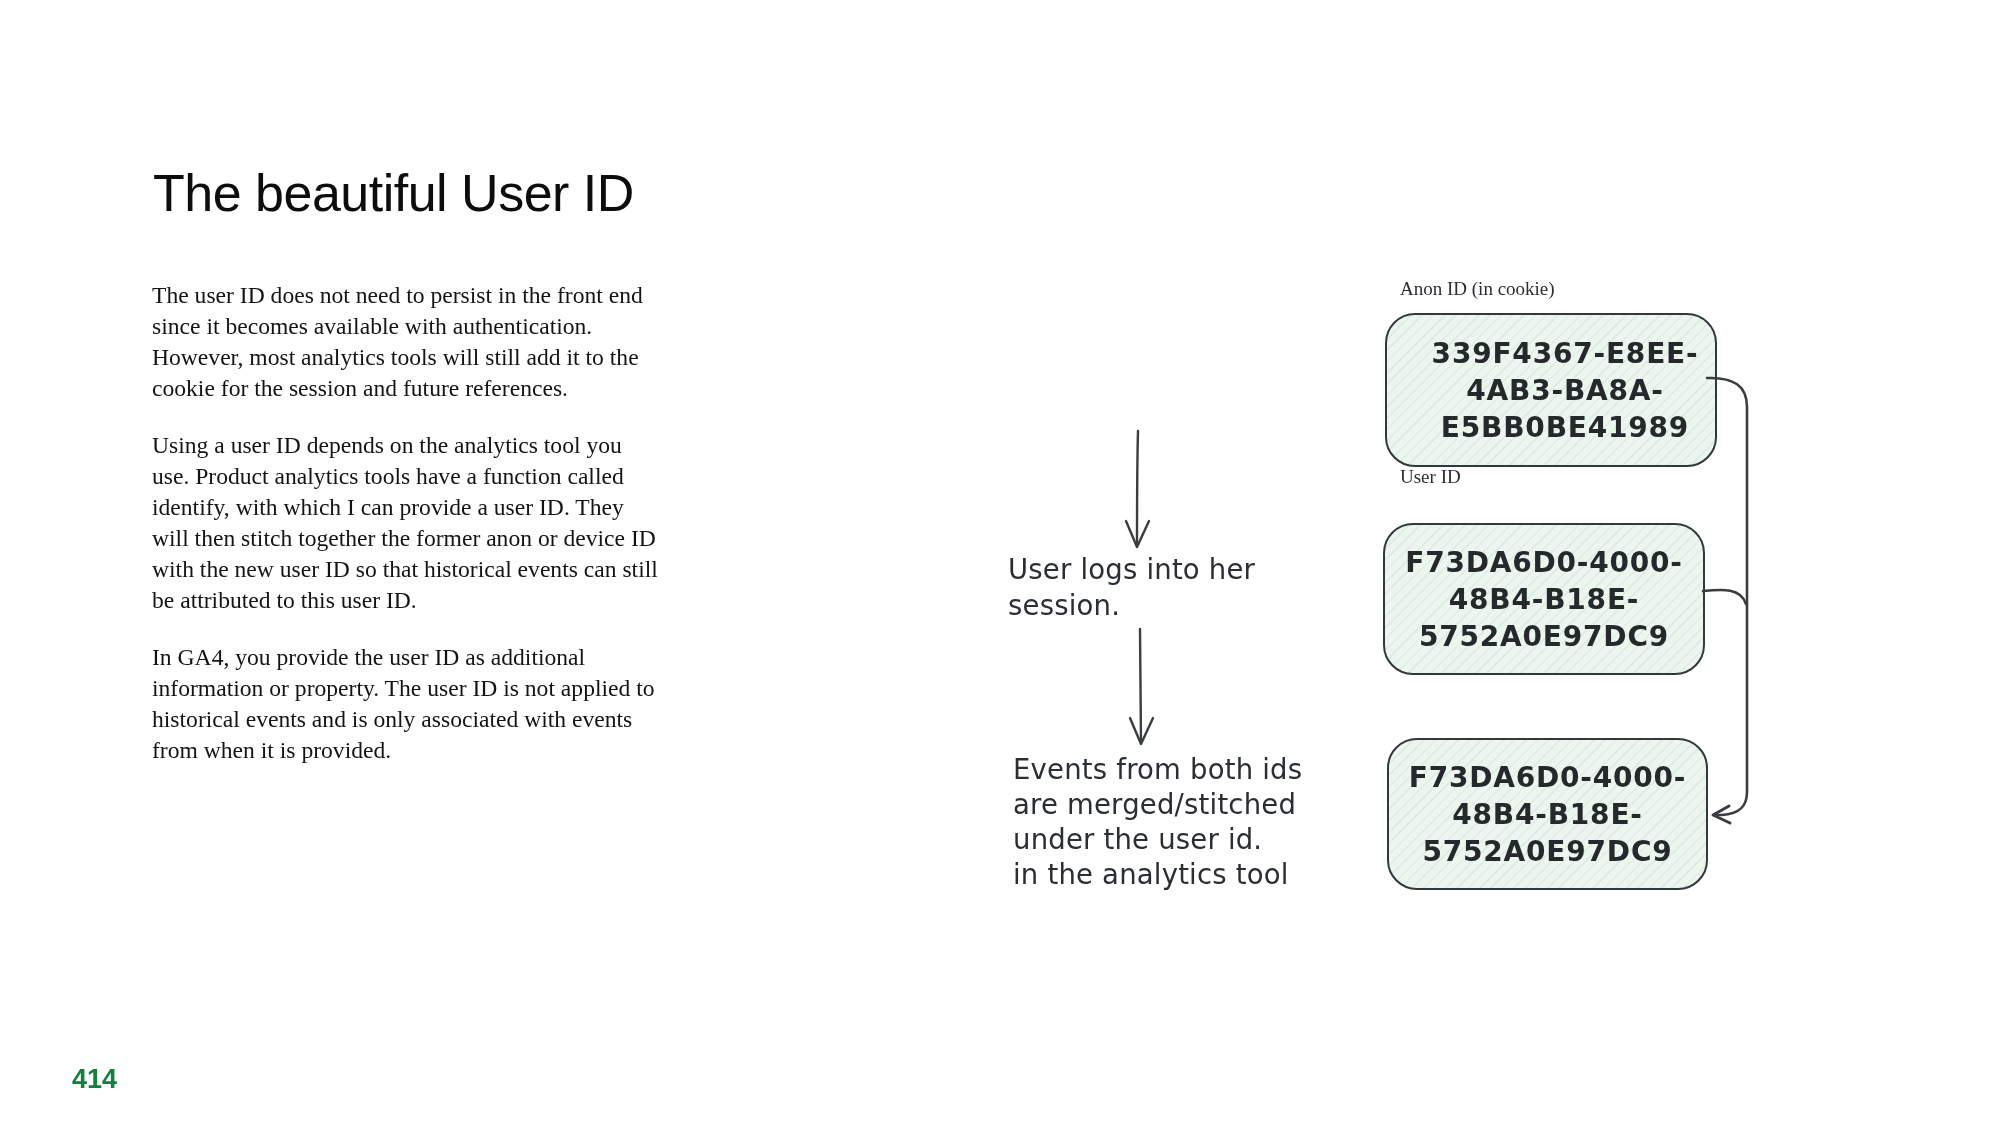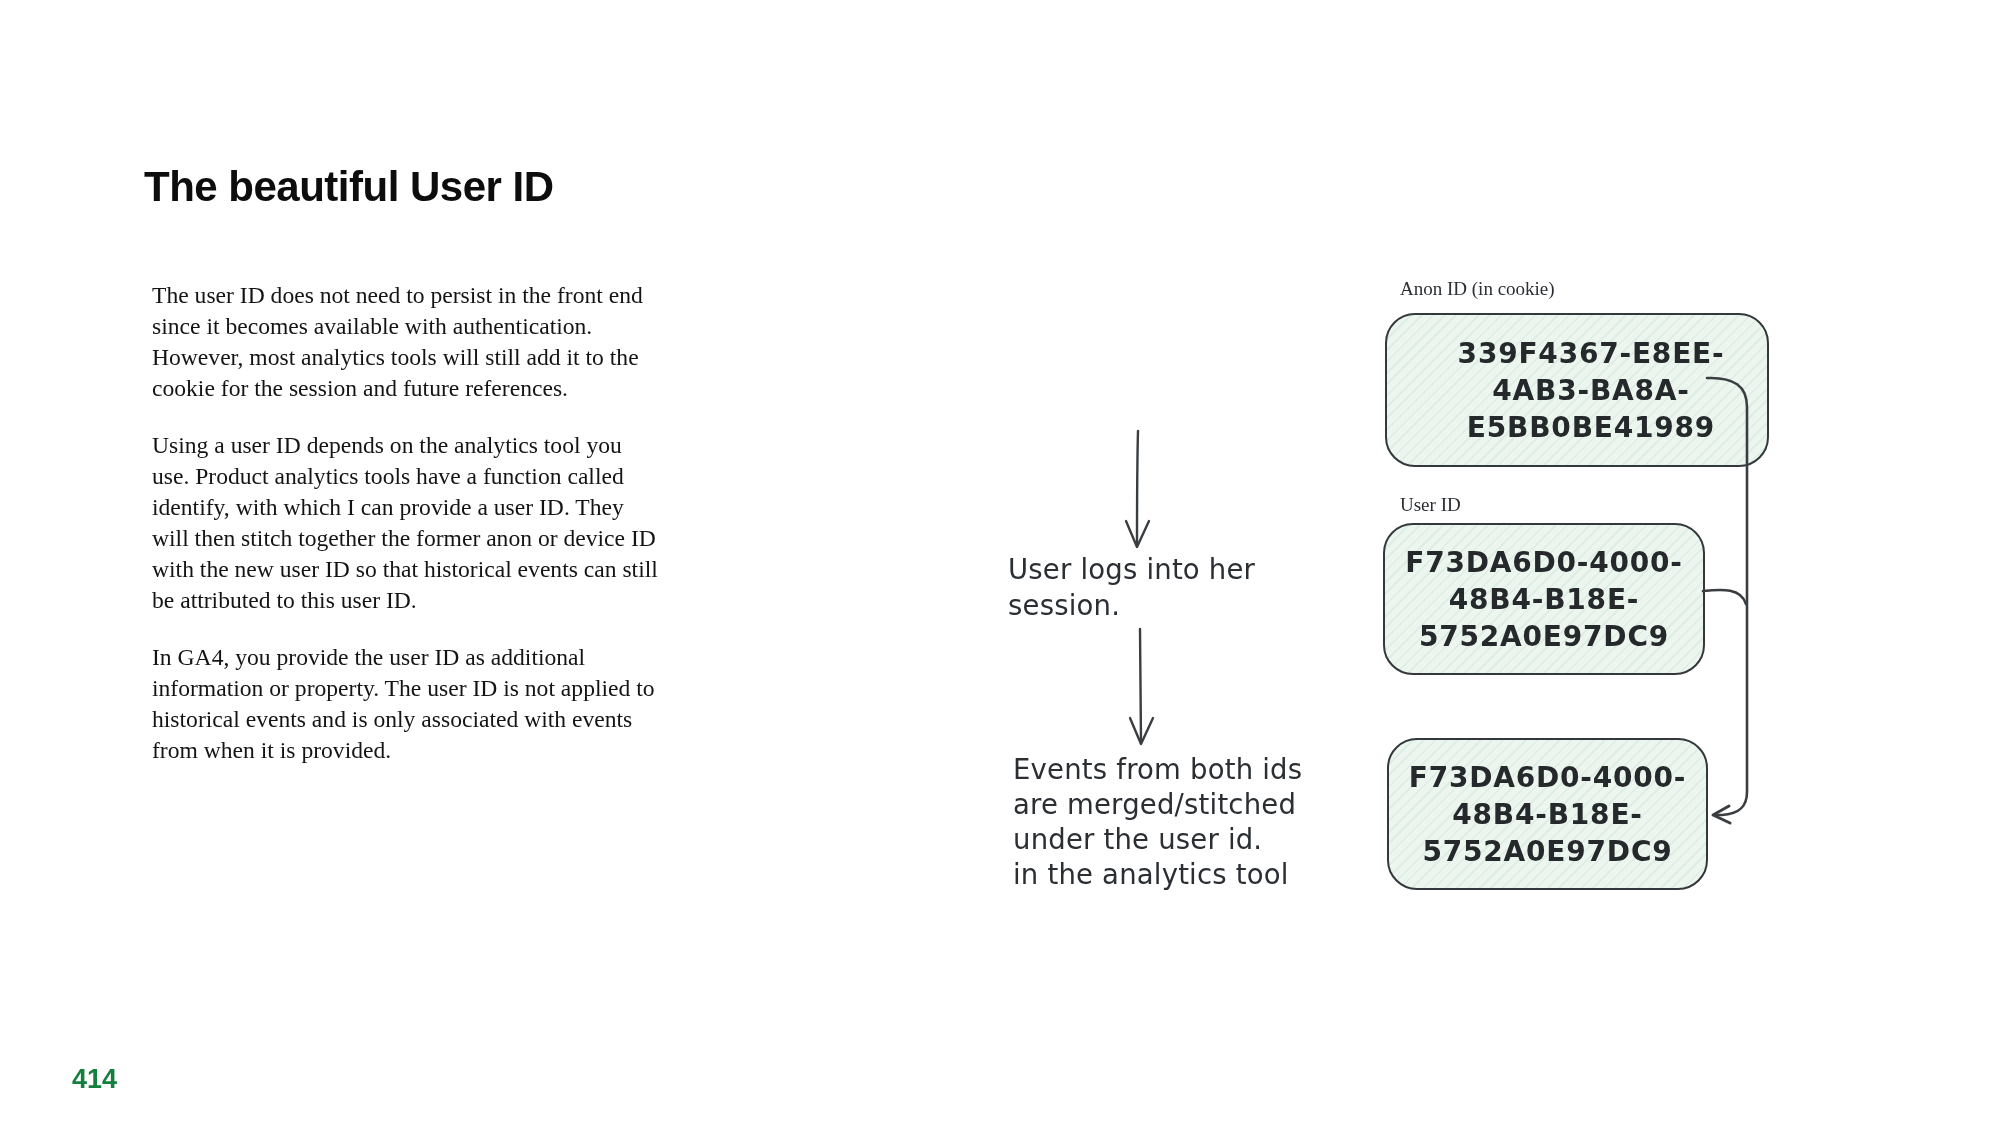--- a/index.html
+++ b/index.html
@@ -11,23 +11,23 @@
   }
   *{margin:0;padding:0;box-sizing:border-box;}
   html,body{width:2000px;height:1123px;}
   body{
     position:relative;
     background:#ffffff;
     font-family:"Liberation Serif", serif;
     overflow:hidden;
   }
   .page-title{
-    position:absolute;left:144px;top:163px;
+    position:absolute;left:153px;top:163px;
     font-family:"Liberation Sans", sans-serif;
-    font-weight:700;font-size:42px;letter-spacing:-0.5px;
+    font-weight:400;font-size:52px;letter-spacing:-0.5px;
     color:#0d0d0d;white-space:nowrap;
   }
   .body-copy{
     position:absolute;left:152px;top:280px;width:512px;
     font-size:23.6px;line-height:31px;color:var(--text);
   }
   .body-copy p + p{margin-top:26px;}
   .page-number{
     position:absolute;left:72px;top:1064px;
     font-family:"Liberation Sans", sans-serif;
@@ -42,34 +42,34 @@
     position:absolute;font-size:27.5px;line-height:36px;letter-spacing:0.2px;
     white-space:nowrap;
   }
   .step-1{left:1008px;top:352px;}
   .step-2{left:1008px;top:551px;}
   .step-3{left:1013px;top:752px;line-height:35px;}
   .box-label{
     position:absolute;font-size:19px;white-space:nowrap;font-family:Liberation Serif, serif;
   }
   .label-anon{left:1400px;top:278px;}
-  .label-user{left:1400px;top:494px;}
+  .label-user{left:1400px;top:466px;}
   .id-box{
     position:absolute;
     border:2.5px solid var(--box-border);
     border-radius:30px;
     background:
       repeating-linear-gradient(135deg, var(--box-hatch) 0 1.8px, rgba(0,0,0,0) 1.8px 8px),
       var(--box-fill);
     display:flex;flex-direction:column;align-items:center;justify-content:center;
     text-align:center;
     font-weight:700;font-size:28px;line-height:37px;letter-spacing:0.8px;
     color:#26292c;
   }
-  .box-1{left:1385px;top:313px;width:384px;height:154px;padding-left:28px;}
+  .box-1{left:1385px;top:313px;width:332px;height:154px;padding-left:28px;}
   .box-2{left:1383px;top:523px;width:322px;height:152px;}
   .box-3{left:1387px;top:738px;width:321px;height:152px;}
   .diagram-lines{
     position:absolute;left:0;top:0;width:2000px;height:1123px;
     pointer-events:none;
   }
   .diagram-lines path, .diagram-lines line{
     stroke:#3a3e41;fill:none;stroke-linecap:round;stroke-linejoin:round;
   }
 </style>

